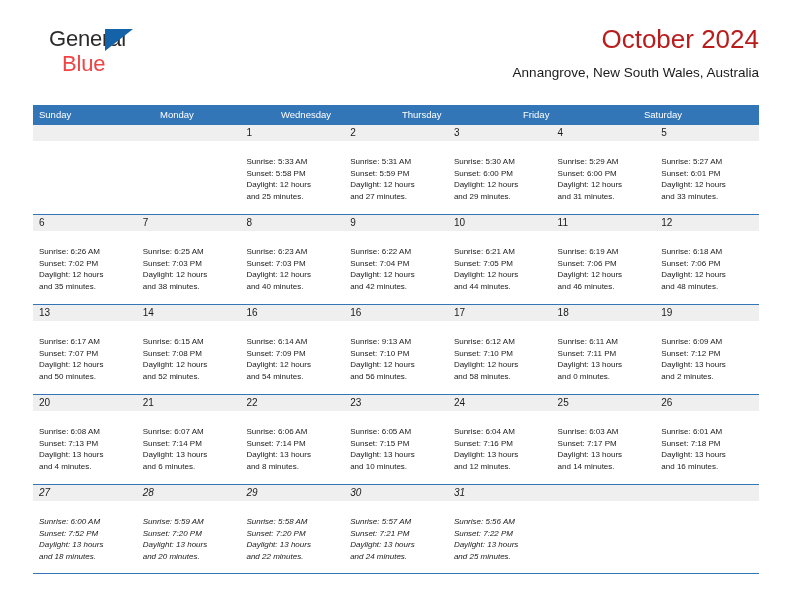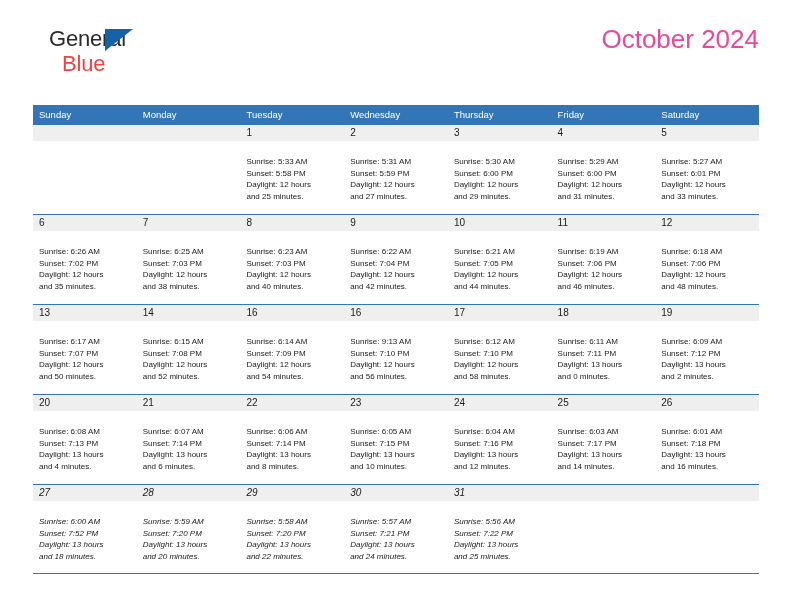--- a/index.html
+++ b/index.html
@@ -66,21 +66,21 @@
 
   .title-block {
     position: absolute;
     right: 0;
     top: -4px;
     text-align: right;
   }
   .cal-title {
     font-size: 26px;
     font-weight: normal;
-    color: #ec4899;
+    color: #b91c1c;
     line-height: 34px;
     white-space: nowrap;
   }
   .cal-subtitle {
     font-size: 13.5px;
     font-weight: normal;
     color: #1a1a1a;
     line-height: 20px;
     margin-top: 7px;
     white-space: nowrap;
@@ -156,29 +156,29 @@
   <div class="top-bar">
 
     <div class="logo">
       <span class="logo-general">General</span>
       <span class="logo-tri"></span>
       <span class="logo-blue">Blue</span>
     </div>
 
     <div class="title-block">
       <div class="cal-title">October 2024</div>
+      <div class="cal-subtitle">Annangrove, New South Wales, Australia</div>
     </div>
 
   </div>
 
   <div class="calendar">
     <div class="weekday-row">
         <div class="weekday">Sunday</div>
         <div class="weekday">Monday</div>
-        <div class="weekday">Tuesday</div>
         <div class="weekday">Wednesday</div>
         <div class="weekday">Thursday</div>
         <div class="weekday">Friday</div>
         <div class="weekday">Saturday</div>
       </div>
     <div class="week-body">
         <div class="week-row">
           <div class="day-cell empty">
             <div class="day-num-band"></div>
           </div>

